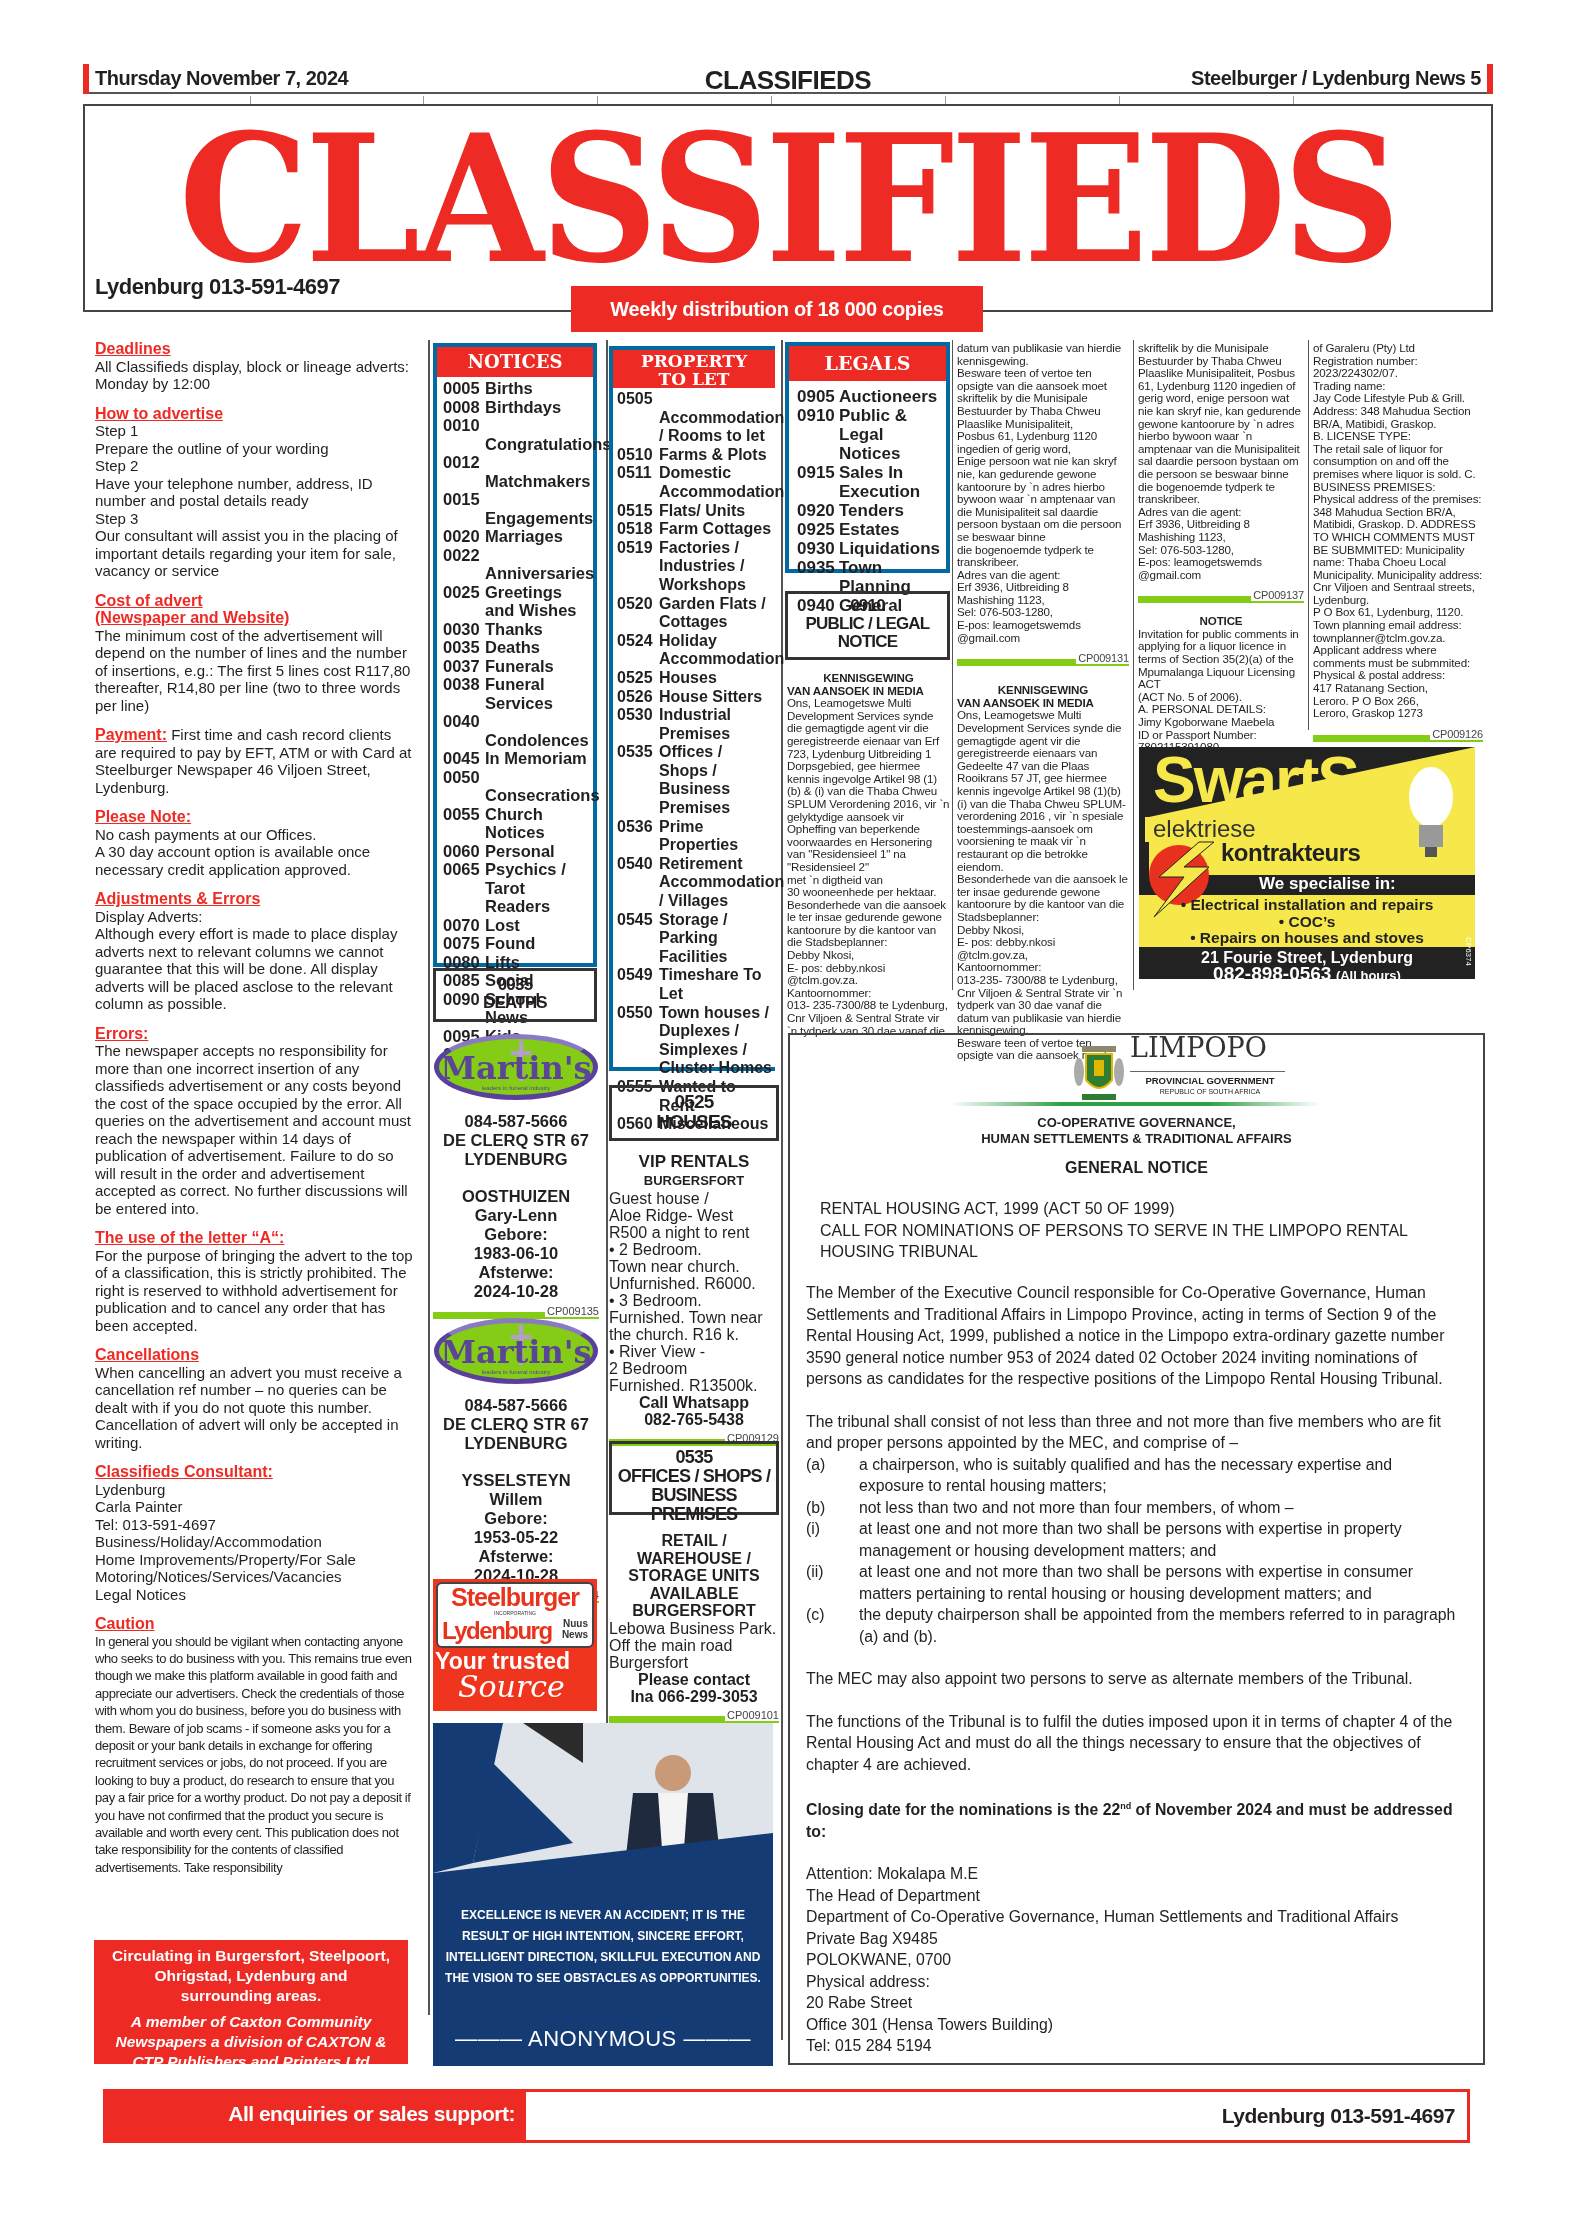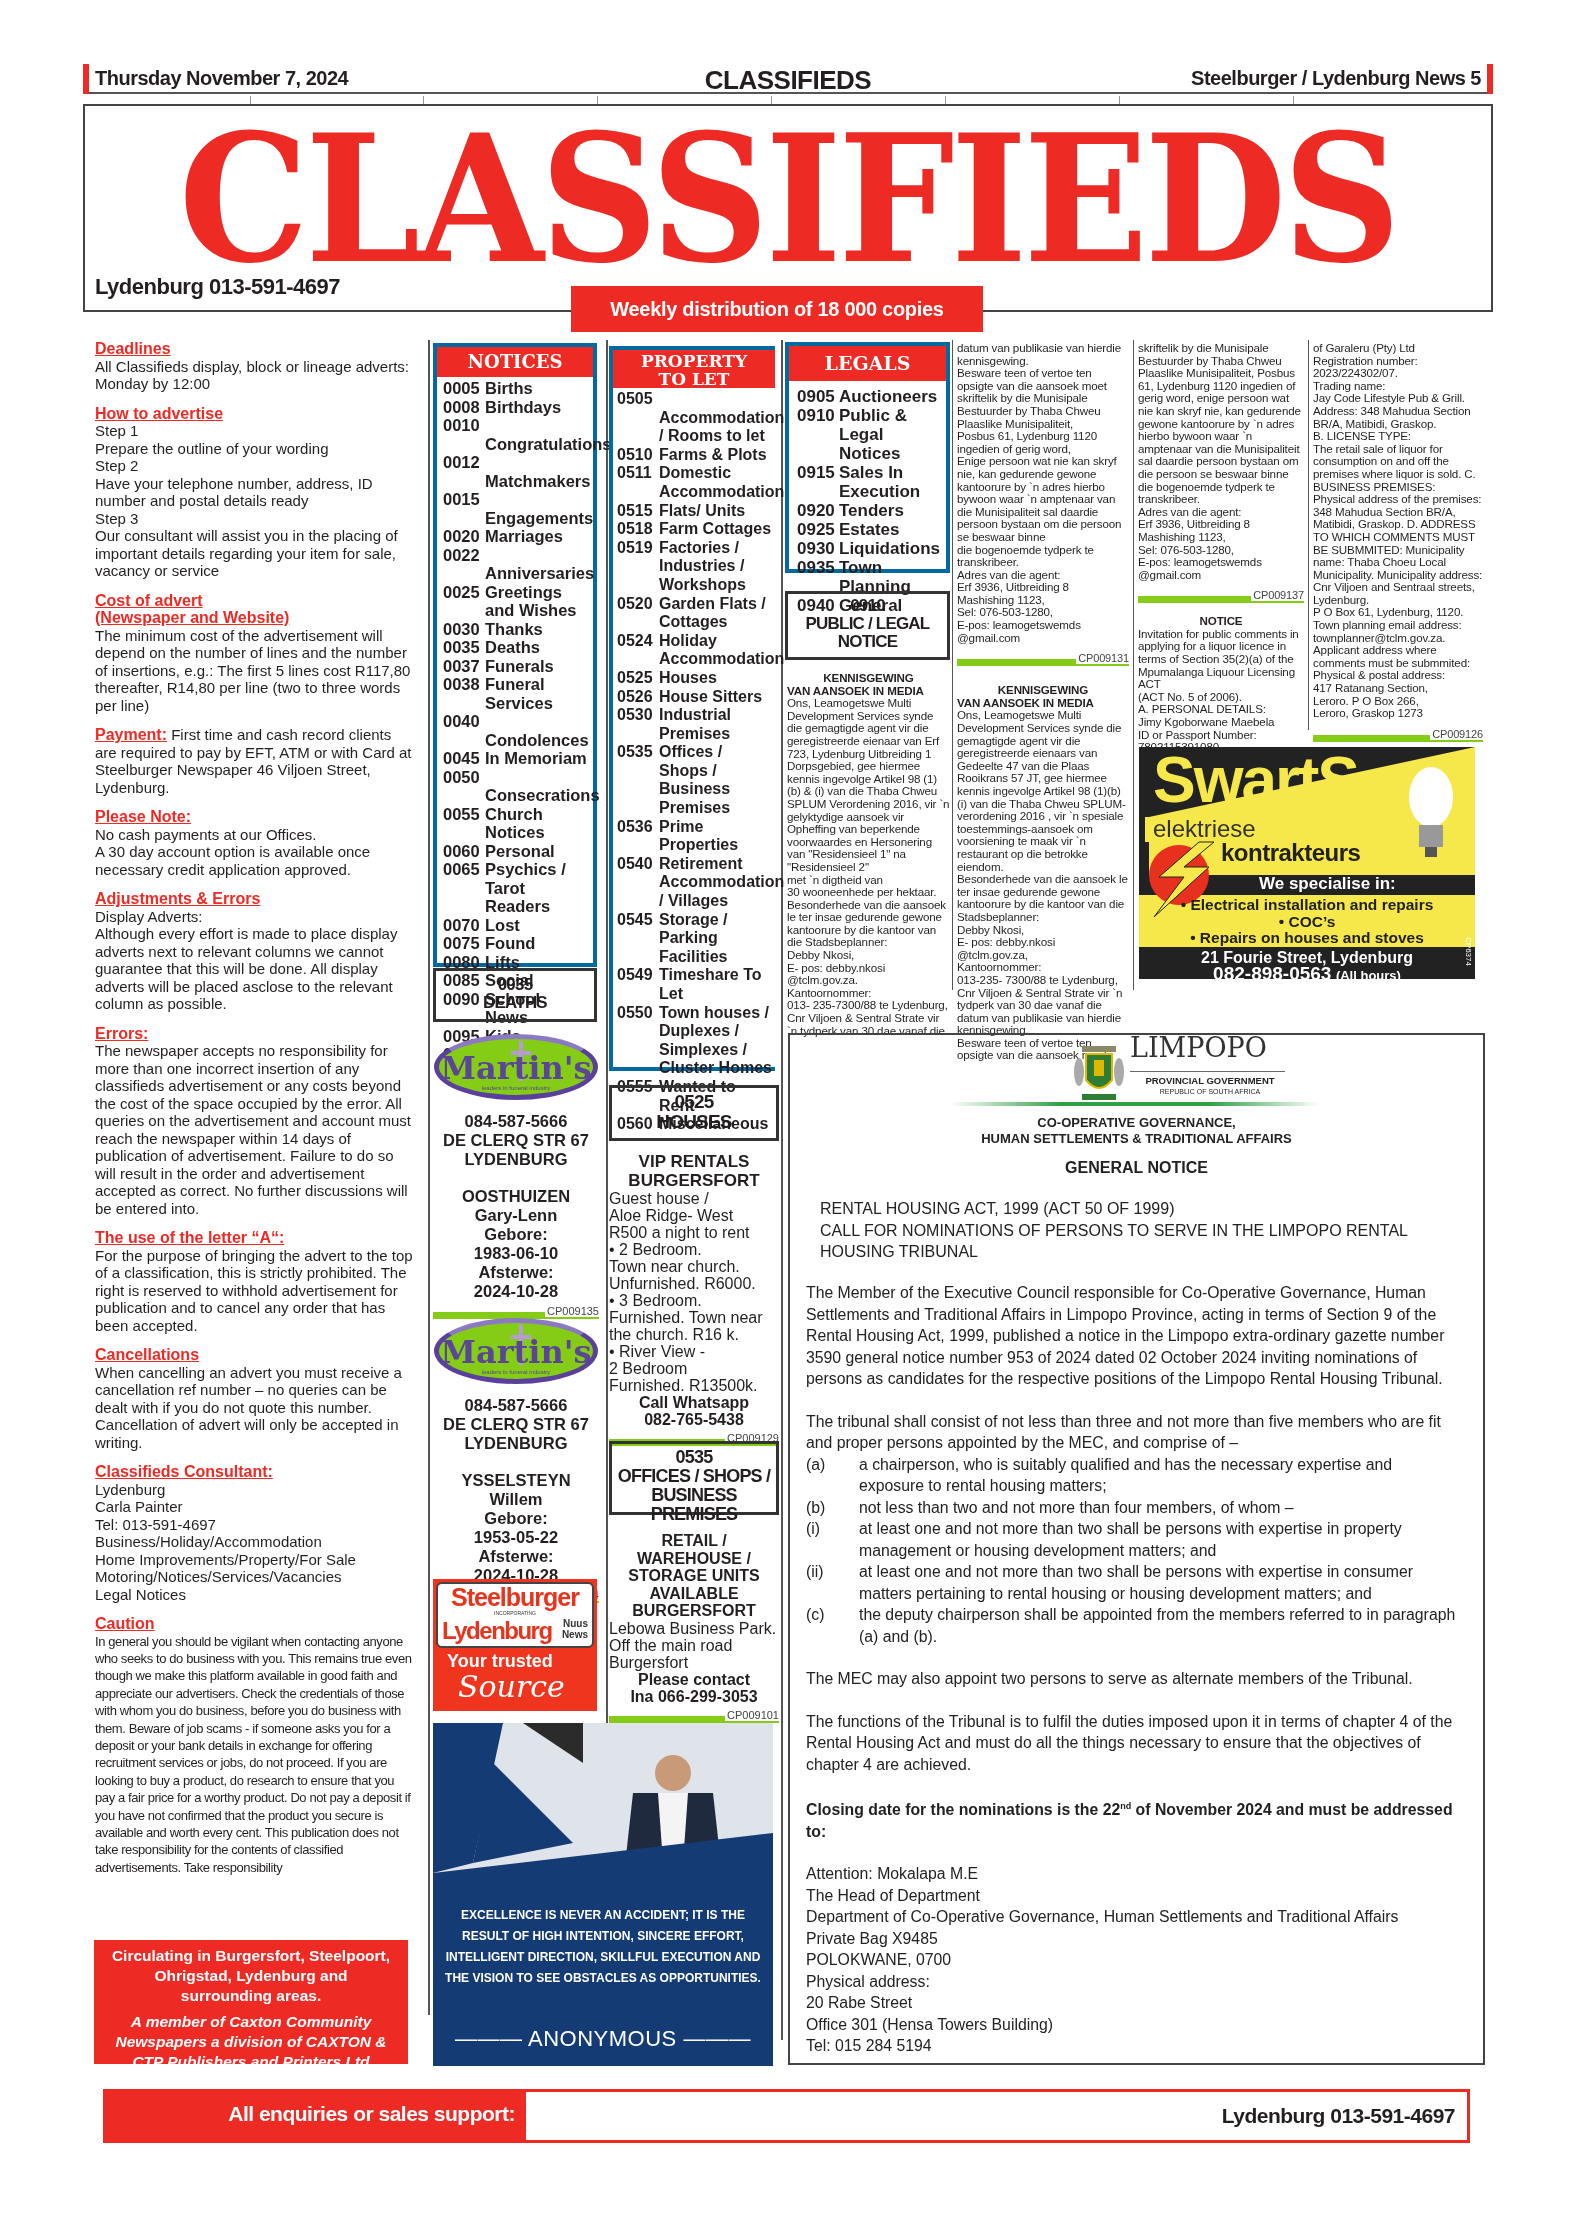--- a/index.html
+++ b/index.html
@@ -261,21 +261,21 @@
 <div class="abs sbad" style="left:433px; top:1579px; width:164px; height:132px;">
   <div style="background:#fff; margin:3px; border-radius:6px; border:2px solid #444; height:66px; position:relative;">
     <div style="color:#e8341c; font-weight:bold; font-size:25px; text-align:center; line-height:26px; letter-spacing:-1px;">Steelburger</div>
     <div style="color:#333; font-size:5px; text-align:center;">INCORPORATING</div>
     <div style="position:absolute; left:4px; top:33px; color:#e8341c; font-weight:bold; font-size:24px; letter-spacing:-1.5px;">Lydenburg</div>
     <div style="position:absolute; right:4px; top:34px; color:#333; font-weight:bold; font-size:10px; line-height:11px; text-align:right;">
         <div>Nuus</div>
         <div>News</div>
       </div>
   </div>
-  <div style="font-size:18px; font-weight:bold; padding-left:14px; line-height:20px;">Your trusted</div>
+  <div style="font-size:23px; font-weight:bold; padding-left:2px; line-height:20px;">Your trusted</div>
   <div style="font-family:'DejaVu Serif',serif; font-style:italic; font-size:30px; padding-left:25px; line-height:32px;">Source</div>
 </div>
 
 <div class="abs idx" style="left:609px; top:346px; width:166px; height:725px; border-right:none;">
   <div class="hd" style="height:38px; line-height:18px; padding-top:2px; font-size:17px;">
     <div>PROPERTY</div>
       <div>TO LET</div>
   </div>
   <ul id="property-list" style="font-size:16px; line-height:18.6px; padding:2px 2px 2px 4px;">
       <li><span class="c">0505</span><span>Accommodation / Rooms to let</span></li>
@@ -299,21 +299,21 @@
       <li><span class="c">0560</span><span>Miscellaneous</span></li>
     </ul>
 </div>
 
 <div class="abs catbox" style="left:609px; top:1085px; width:170px; height:56px; font-size:19px; padding-top:4px;">
   <div>0525</div>
   <div>HOUSES</div>
 </div>
 <div class="abs" style="left:609px; top:1152px; width:170px; font-size:16px; line-height:17px;">
   <div class="ctr bold" style="font-size:17px; line-height:19px;">VIP RENTALS</div>
-  <div class="ctr bold" style="font-size:17px; line-height:19px;">BURGERSFORT</div>
+  <div class="ctr bold" style="font-size:13px; line-height:19px;">BURGERSFORT</div>
   <div style="white-space:pre-line">Guest house /
 Aloe Ridge- West
 R500 a night to rent
 • 2 Bedroom.
 Town near church.
 Unfurnished. R6000.
 • 3 Bedroom.
 Furnished. Town near the church. R16 k.
 • River View -
 2 Bedroom

